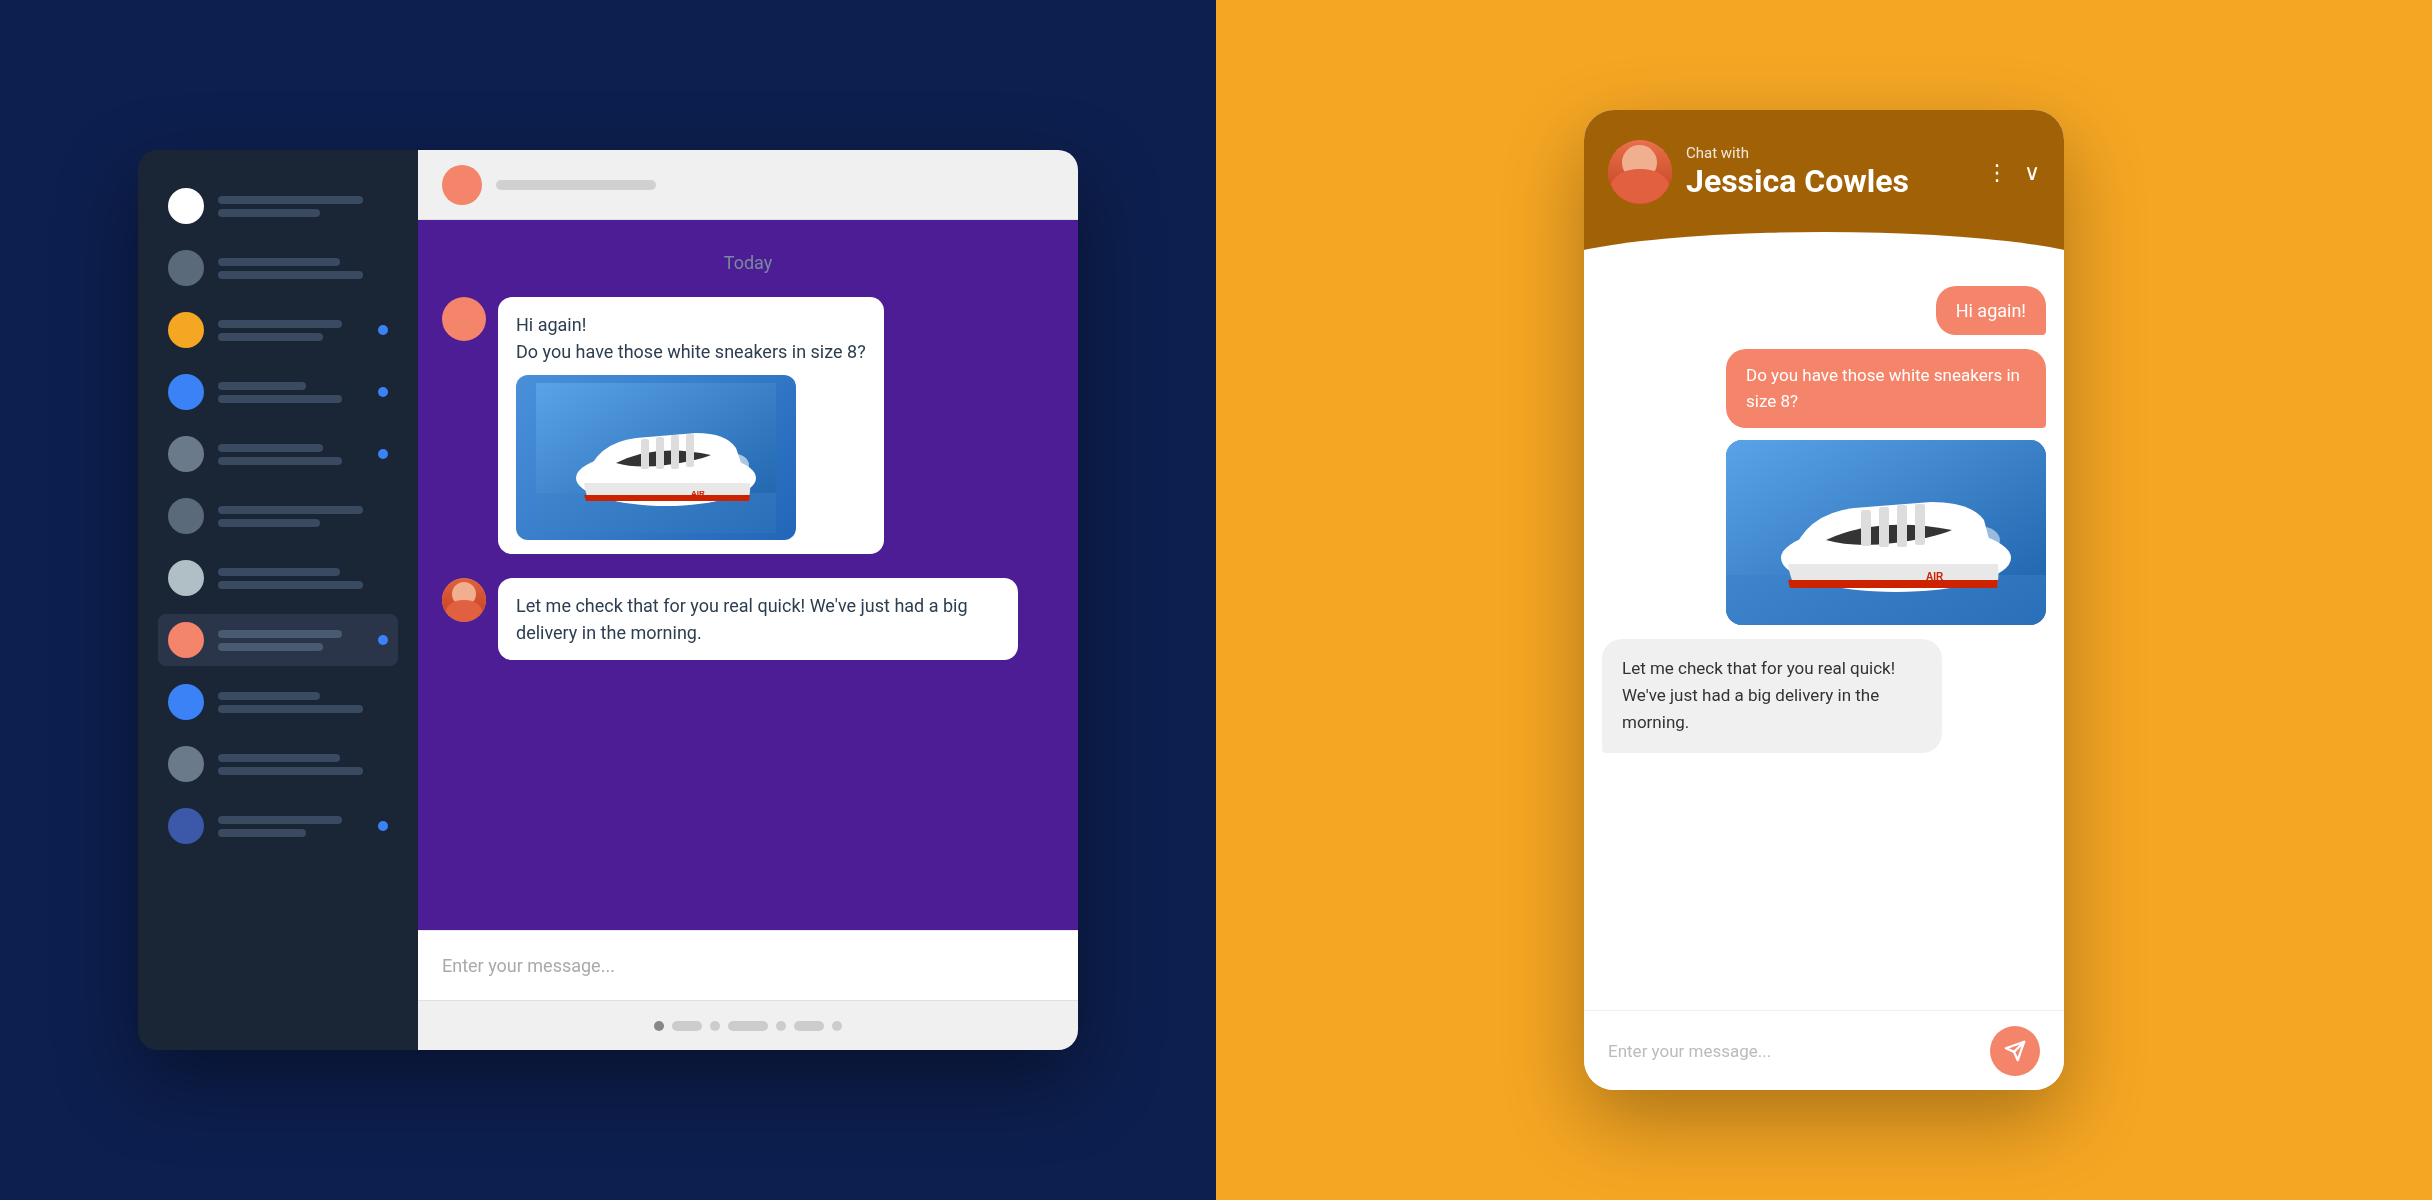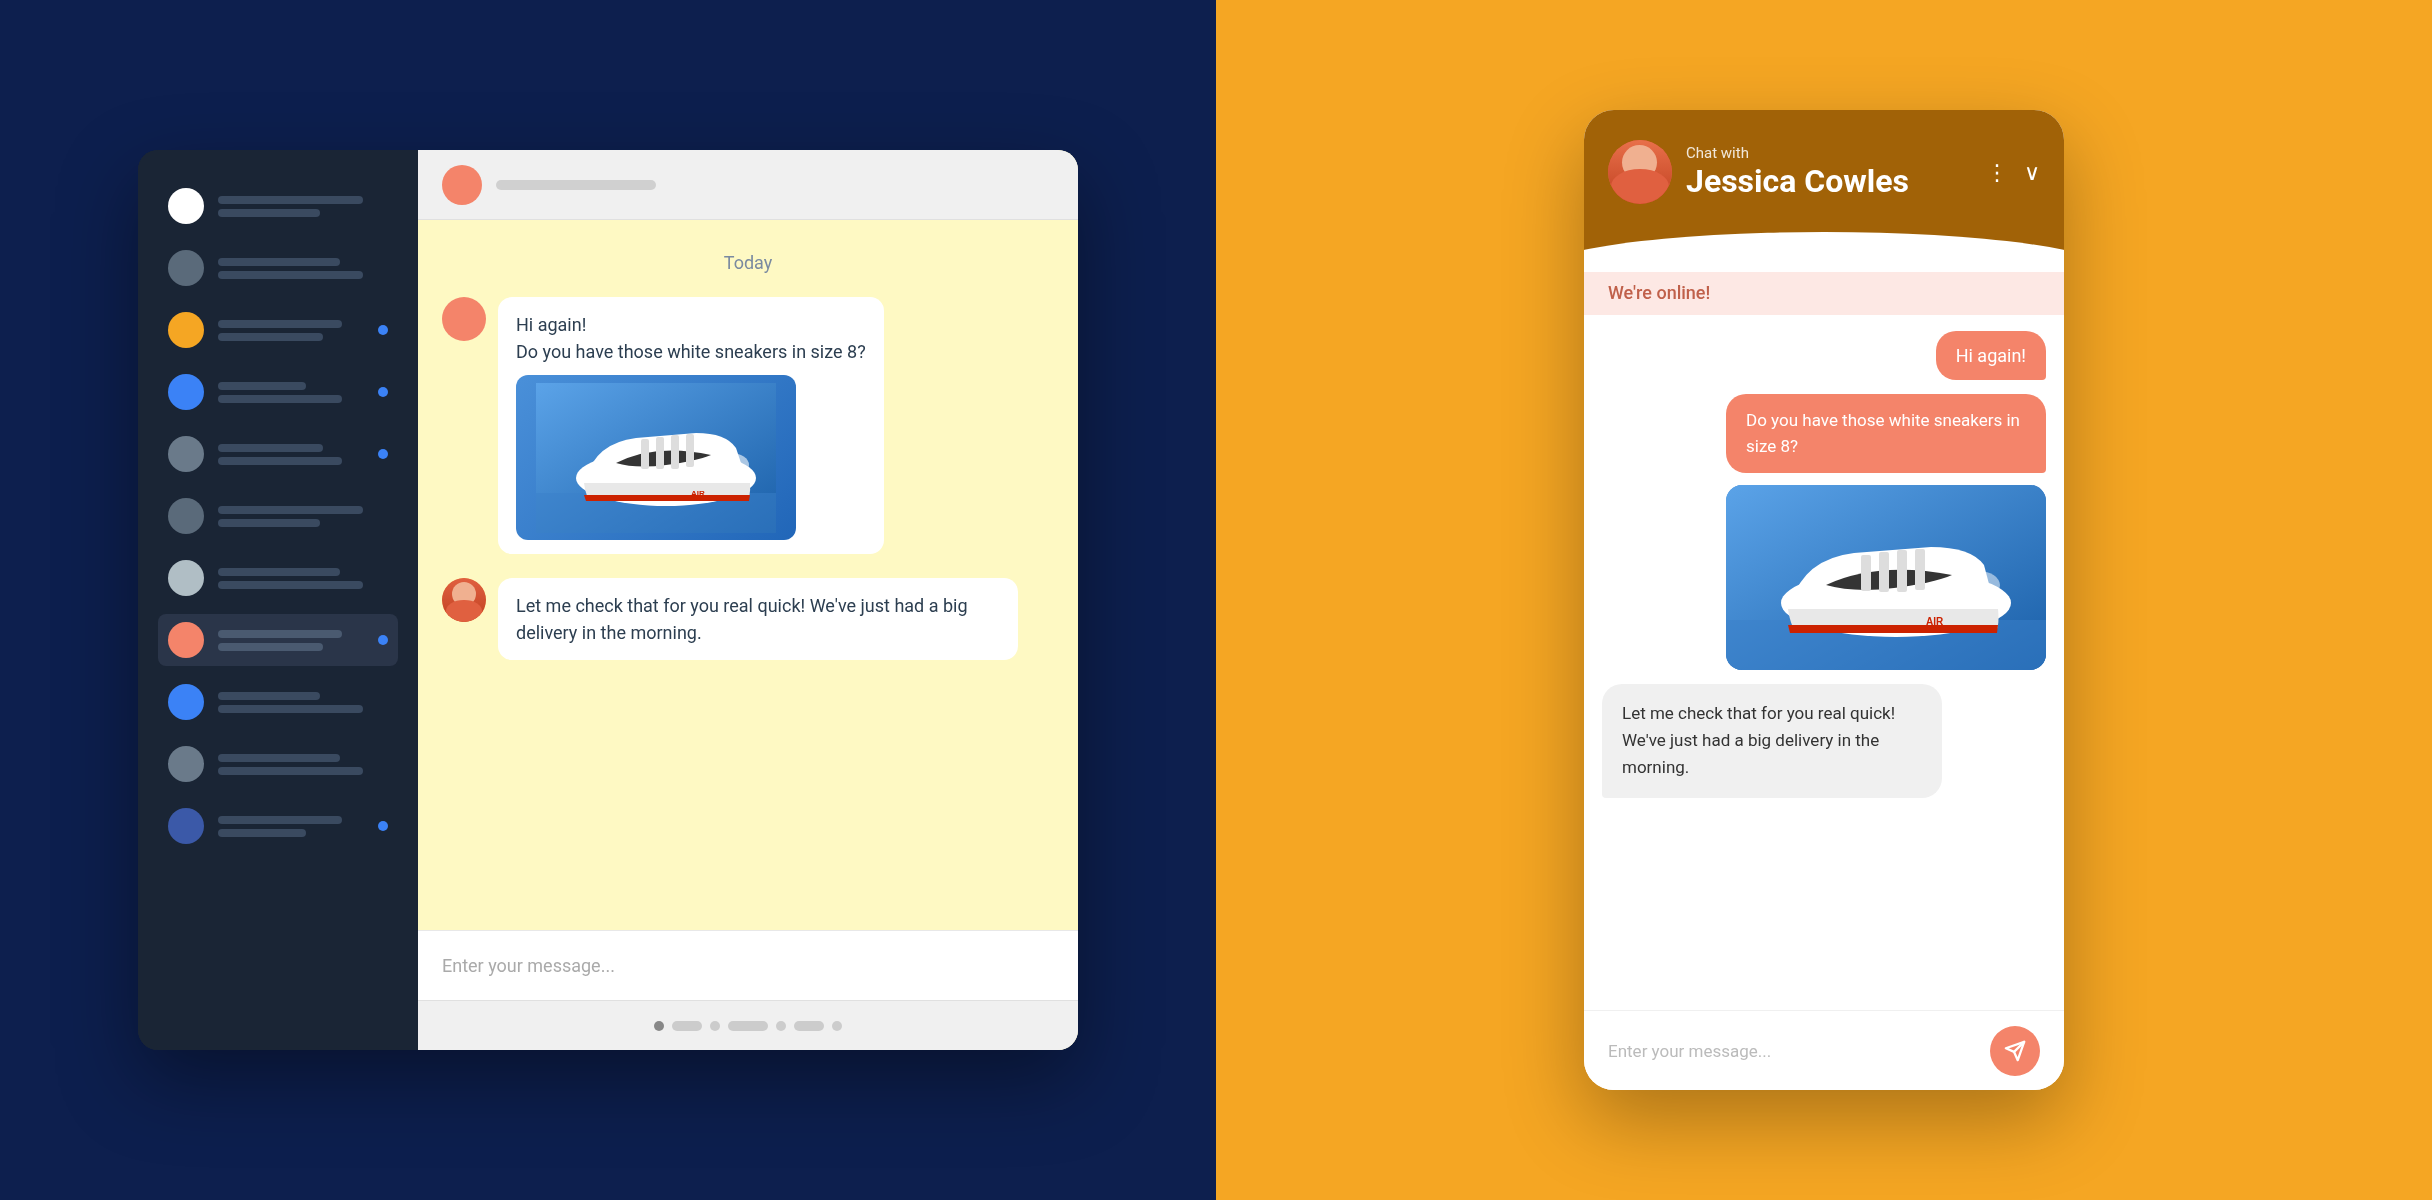--- a/index.html
+++ b/index.html
@@ -94,21 +94,21 @@
     .sidebar-dot {
       width: 10px;
       height: 10px;
       border-radius: 50%;
       flex-shrink: 0;
     }
 
     
     .main-chat {
       flex: 1;
-      background: #fef9c3;
+      background: #4c1d95;
       display: flex;
       flex-direction: column;
     }
 
     .chat-header {
       height: 70px;
       background: #f0f0f0;
       display: flex;
       align-items: center;
       padding: 0 24px;
@@ -627,23 +627,20 @@
           </div>
         </div>
         <div class="mobile-header-actions">
           <span class="mobile-action-btn">⋮</span>
           <span class="mobile-action-btn">∨</span>
         </div>
       </div>
       <div class="mobile-header-wave"></div>
     </div>
 
-    <div class="mobile-online-bar">
-      <span>We're online!</span>
-    </div>
 
     <div class="mobile-messages">
 
       <div class="mobile-msg-right">
         <div class="mobile-bubble-pink">
           <span>Hi again!</span>
         </div>
       </div>
 
       <div style="display:flex;flex-direction:column;align-items:flex-end;gap:8px;">

